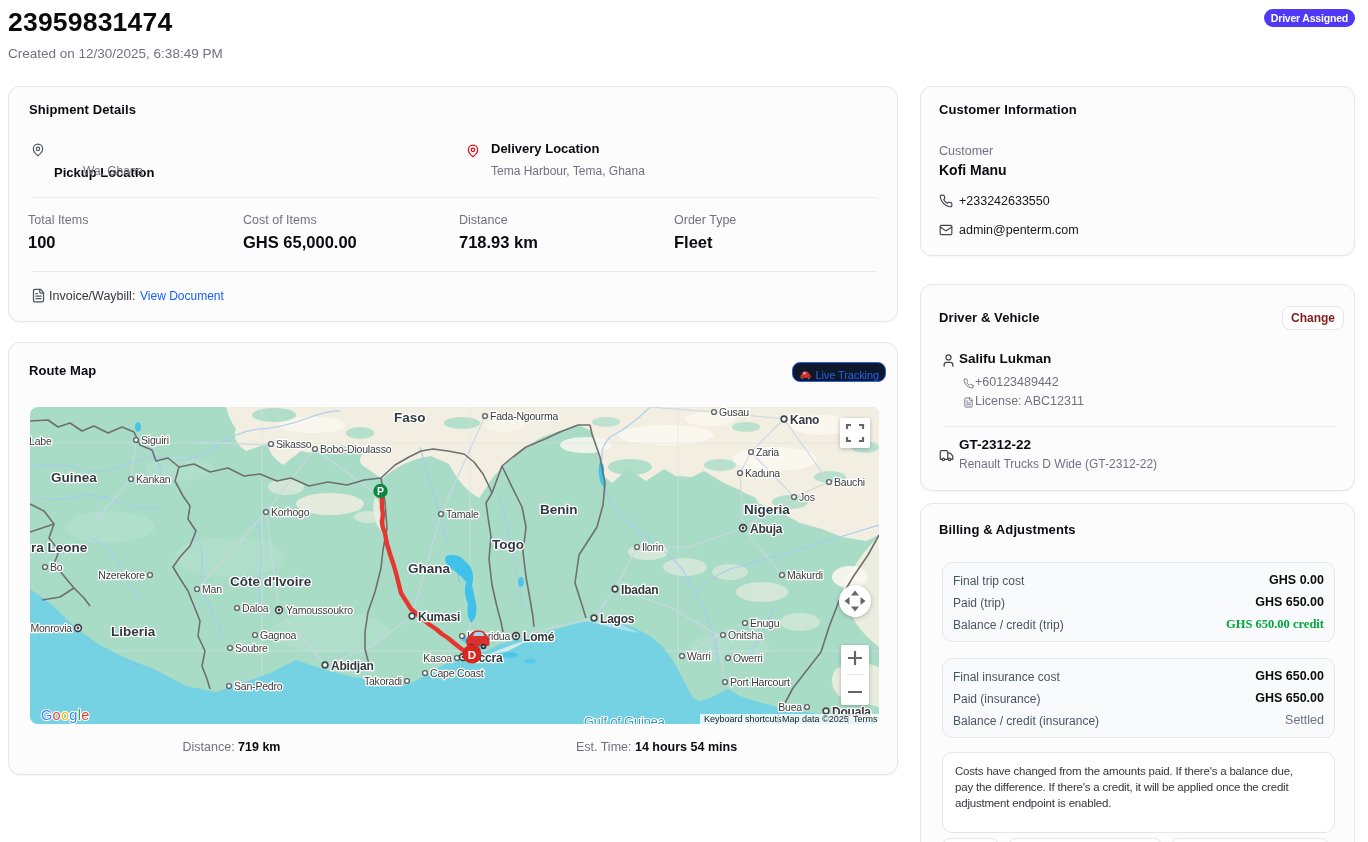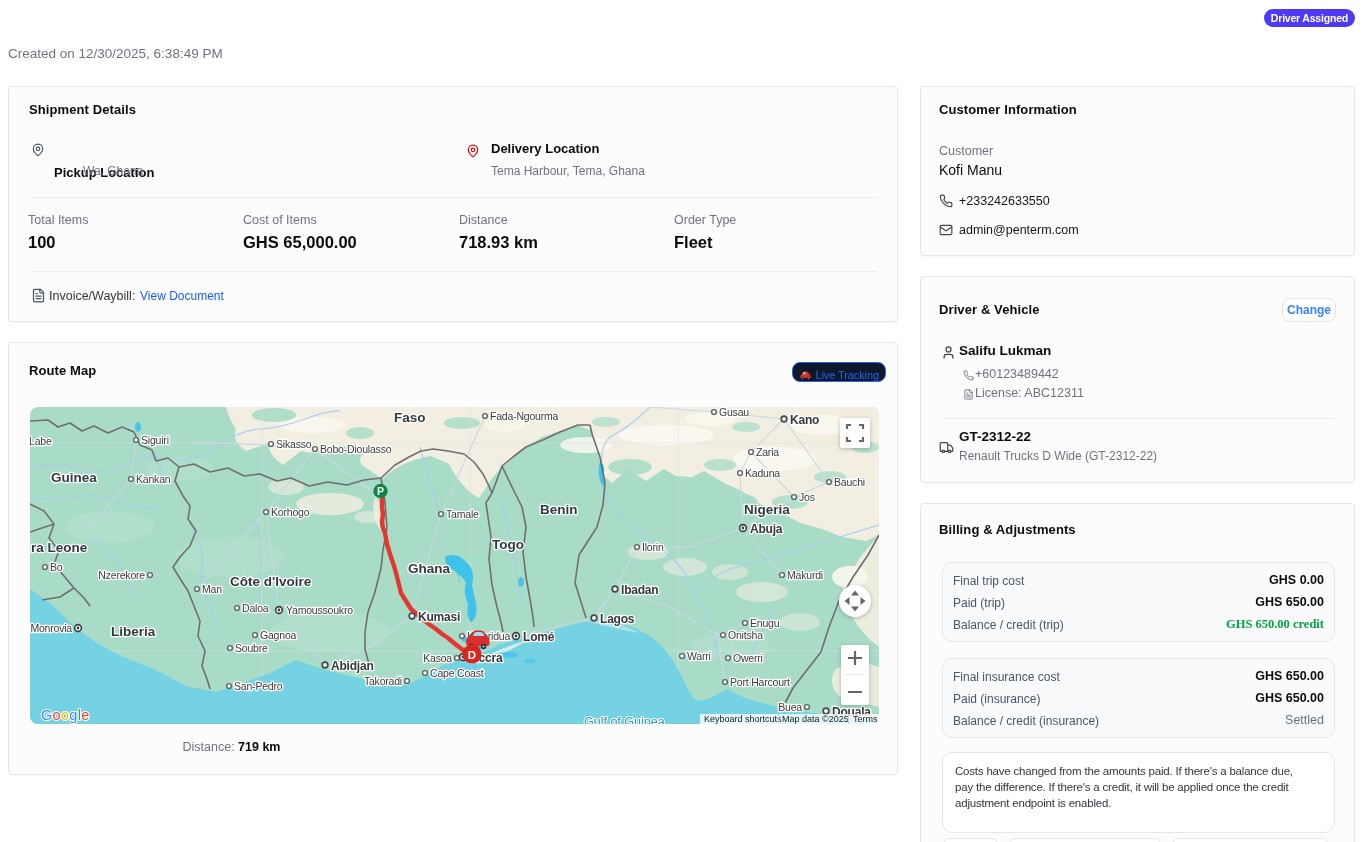--- a/index.html
+++ b/index.html
@@ -1,28 +1,29 @@
 <!DOCTYPE html>
 <html><head>
 <meta charset="utf-8">
 <style>
   * { margin:0; padding:0; box-sizing:border-box; }
   html,body { background:#fff; font-family:"Liberation Sans", sans-serif; }
   .page { position:relative; width:1368px; height:842px; overflow:hidden; background:#fff; opacity:0.999; }
-  .card { position:absolute; background:#fcfcfd; border:1px solid #e6e6ea; border-radius:4px; box-shadow:0 1px 2px rgba(0,0,0,0.04); }
+  .card { position:absolute; background:#fcfcfd; border:1px solid #e6e6ea; border-radius:12px; box-shadow:0 1px 2px rgba(0,0,0,0.04); }
   .ctitle { font-size:13px; font-weight:bold; color:#0b0b0f; letter-spacing:0.1px; }
   .gray { color:#717182; }
   .abs { position:absolute; }
   .sep { position:absolute; height:1px; background:#ececf0; }
   svg.ic { display:block; }
 </style>
 </head>
 <body>
 <div class="page">
 
+  <div class="abs" style="left:8px; top:7px; font-size:26.5px; font-weight:bold; color:#0b0b0f; letter-spacing:0.2px;">23959831474</div>
   <div class="abs gray" style="left:8px; top:46px; font-size:13.5px;">Created on 12/30/2025, 6:38:49 PM</div>
   <div class="abs" style="right:13px; top:9px; height:18px; background:#4f39f6; border-radius:9px; color:#fff; font-size:10.5px; font-weight:bold; line-height:18px; padding:0 7px; white-space:nowrap; letter-spacing:-0.2px;">Driver Assigned</div>
 
   <div class="card" style="left:8px; top:86px; width:890px; height:236px;">
     <div class="abs ctitle" style="left:20px; top:15px;">Shipment Details</div>
 
     <div class="abs" style="left:22px; top:56px;">
       <svg class="ic" width="14" height="14" viewBox="0 0 24 24" fill="none" stroke="#4a5565" stroke-width="2" stroke-linecap="round" stroke-linejoin="round">
           <path d="M20 10c0 6-8 12-8 12s-8-6-8-12a8 8 0 0 1 16 0Z"></path>
           <circle cx="12" cy="10" r="3"></circle>
@@ -334,44 +335,45 @@
           <rect x="670" y="307" width="179" height="10" fill="#ffffff" opacity="0.8"></rect>
           <text x="674" y="315" font-size="9" fill="#222">Keyboard shortcuts</text>
           <text x="752" y="315" font-size="9" fill="#222">Map data ©2025</text>
           <text x="823" y="315" font-size="9" fill="#222">Terms</text>
           <rect x="748" y="307" width="1" height="10" fill="#cfcfcf"></rect>
           <rect x="818" y="307" width="1" height="10" fill="#cfcfcf"></rect>
           <text x="11" y="313" font-size="14.5" letter-spacing="0.3" class="h" style="stroke-width:2px"><tspan fill="#4285F4">G</tspan><tspan fill="#EA4335">o</tspan><tspan fill="#FBBC05">o</tspan><tspan fill="#4285F4">g</tspan><tspan fill="#34A853">l</tspan><tspan fill="#EA4335">e</tspan></text>
         </svg>
     </div>
     <div class="abs" style="left:0; top:397px; width:445px; text-align:center; font-size:12.5px;"><span class="gray">Distance: </span><span style="font-weight:bold; color:#0b0b0f;">719 km</span></div>
+    <div class="abs" style="left:425px; top:397px; width:445px; text-align:center; font-size:12.5px;"><span class="gray">Est. Time: </span><span style="font-weight:bold; color:#0b0b0f;">14 hours 54 mins</span></div>
   </div>
 
   <div class="card" style="left:920px; top:86px; width:435px; height:170px;">
     <div class="abs ctitle" style="left:18px; top:15px;">Customer Information</div>
     <div class="abs gray" style="left:18px; top:57px; font-size:12.5px;">Customer</div>
-    <div class="abs" style="left:18px; top:75px; font-size:14px; font-weight:normal; color:#0b0b0f;">Kofi Manu</div>
+    <div class="abs" style="left:18px; top:75px; font-size:14px; font-weight:bold; color:#0b0b0f;">Kofi Manu</div>
     <div class="abs" style="left:18px; top:107px;">
       <svg class="ic" width="14" height="14" viewBox="0 0 24 24" fill="none" stroke="#45454f" stroke-width="2" stroke-linecap="round" stroke-linejoin="round">
           <path d="M22 16.92v3a2 2 0 0 1-2.18 2 19.79 19.79 0 0 1-8.63-3.07 19.5 19.5 0 0 1-6-6 19.79 19.79 0 0 1-3.07-8.67A2 2 0 0 1 4.11 2h3a2 2 0 0 1 2 1.72 12.84 12.84 0 0 0 .7 2.81 2 2 0 0 1-.45 2.11L8.09 9.91a16 16 0 0 0 6 6l1.27-1.27a2 2 0 0 1 2.11-.45 12.84 12.84 0 0 0 2.81.7A2 2 0 0 1 22 16.92z"></path>
         </svg>
     </div>
     <div class="abs" style="left:38px; top:107px; font-size:12.5px; color:#16161c;">+233242633550</div>
     <div class="abs" style="left:18px; top:136px;">
       <svg class="ic" width="14" height="14" viewBox="0 0 24 24" fill="none" stroke="#45454f" stroke-width="2" stroke-linecap="round" stroke-linejoin="round">
           <rect x="2" y="4" width="20" height="16" rx="2"></rect>
           <path d="m22 7-8.97 5.7a1.94 1.94 0 0 1-2.06 0L2 7"></path>
         </svg>
     </div>
     <div class="abs" style="left:38px; top:136px; font-size:12.5px; color:#16161c;">admin@penterm.com</div>
   </div>
 
-  <div class="card" style="left:920px; top:276px; width:435px; height:207px;">
+  <div class="card" style="left:920px; top:284px; width:435px; height:207px;">
     <div class="abs ctitle" style="left:18px; top:25px;">Driver &amp; Vehicle</div>
-    <div class="abs" style="left:361px; top:21px; width:54px; height:24px; background:#fff; border:1px solid #e4e4e9; border-radius:8px; font-size:12px; font-weight:bold; color:#3b82f6; text-align:center; line-height:22px;">Change</div>
+    <div class="abs" style="left:361px; top:21px; width:62px; height:24px; background:#fff; border:1px solid #e4e4e9; border-radius:8px; font-size:12px; font-weight:bold; color:#7f1d1d; text-align:center; line-height:22px;">Change</div>
     <div class="abs" style="left:20px; top:68px;">
       <svg class="ic" width="15" height="15" viewBox="0 0 24 24" fill="none" stroke="#45454f" stroke-width="2" stroke-linecap="round" stroke-linejoin="round">
           <path d="M19 21v-2a4 4 0 0 0-4-4H9a4 4 0 0 0-4 4v2"></path>
           <circle cx="12" cy="7" r="4"></circle>
         </svg>
     </div>
     <div class="abs" style="left:38px; top:66px; font-size:13.5px; font-weight:bold; color:#0b0b0f;">Salifu Lukman</div>
     <div class="abs" style="left:42px; top:93px;">
       <svg class="ic" width="11" height="11" viewBox="0 0 24 24" fill="none" stroke="#717182" stroke-width="2" stroke-linecap="round" stroke-linejoin="round">
           <path d="M22 16.92v3a2 2 0 0 1-2.18 2 19.79 19.79 0 0 1-8.63-3.07 19.5 19.5 0 0 1-6-6 19.79 19.79 0 0 1-3.07-8.67A2 2 0 0 1 4.11 2h3a2 2 0 0 1 2 1.72 12.84 12.84 0 0 0 .7 2.81 2 2 0 0 1-.45 2.11L8.09 9.91a16 16 0 0 0 6 6l1.27-1.27a2 2 0 0 1 2.11-.45 12.84 12.84 0 0 0 2.81.7A2 2 0 0 1 22 16.92z"></path>

